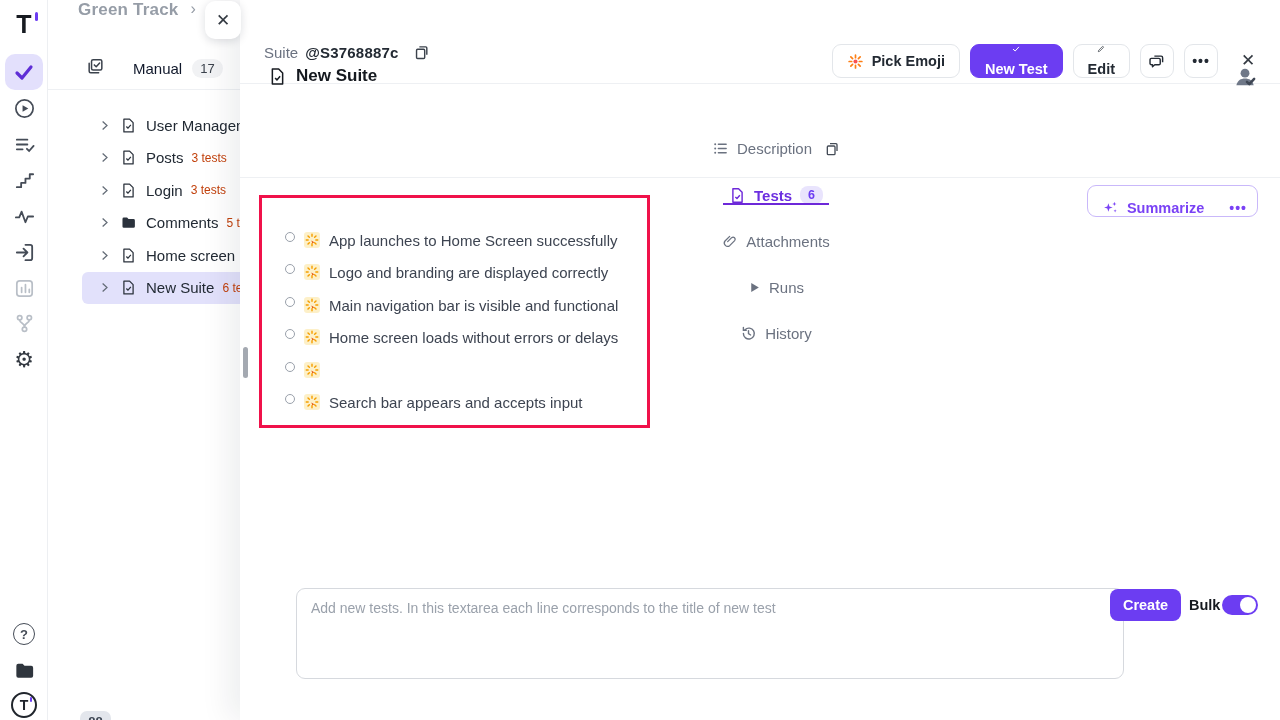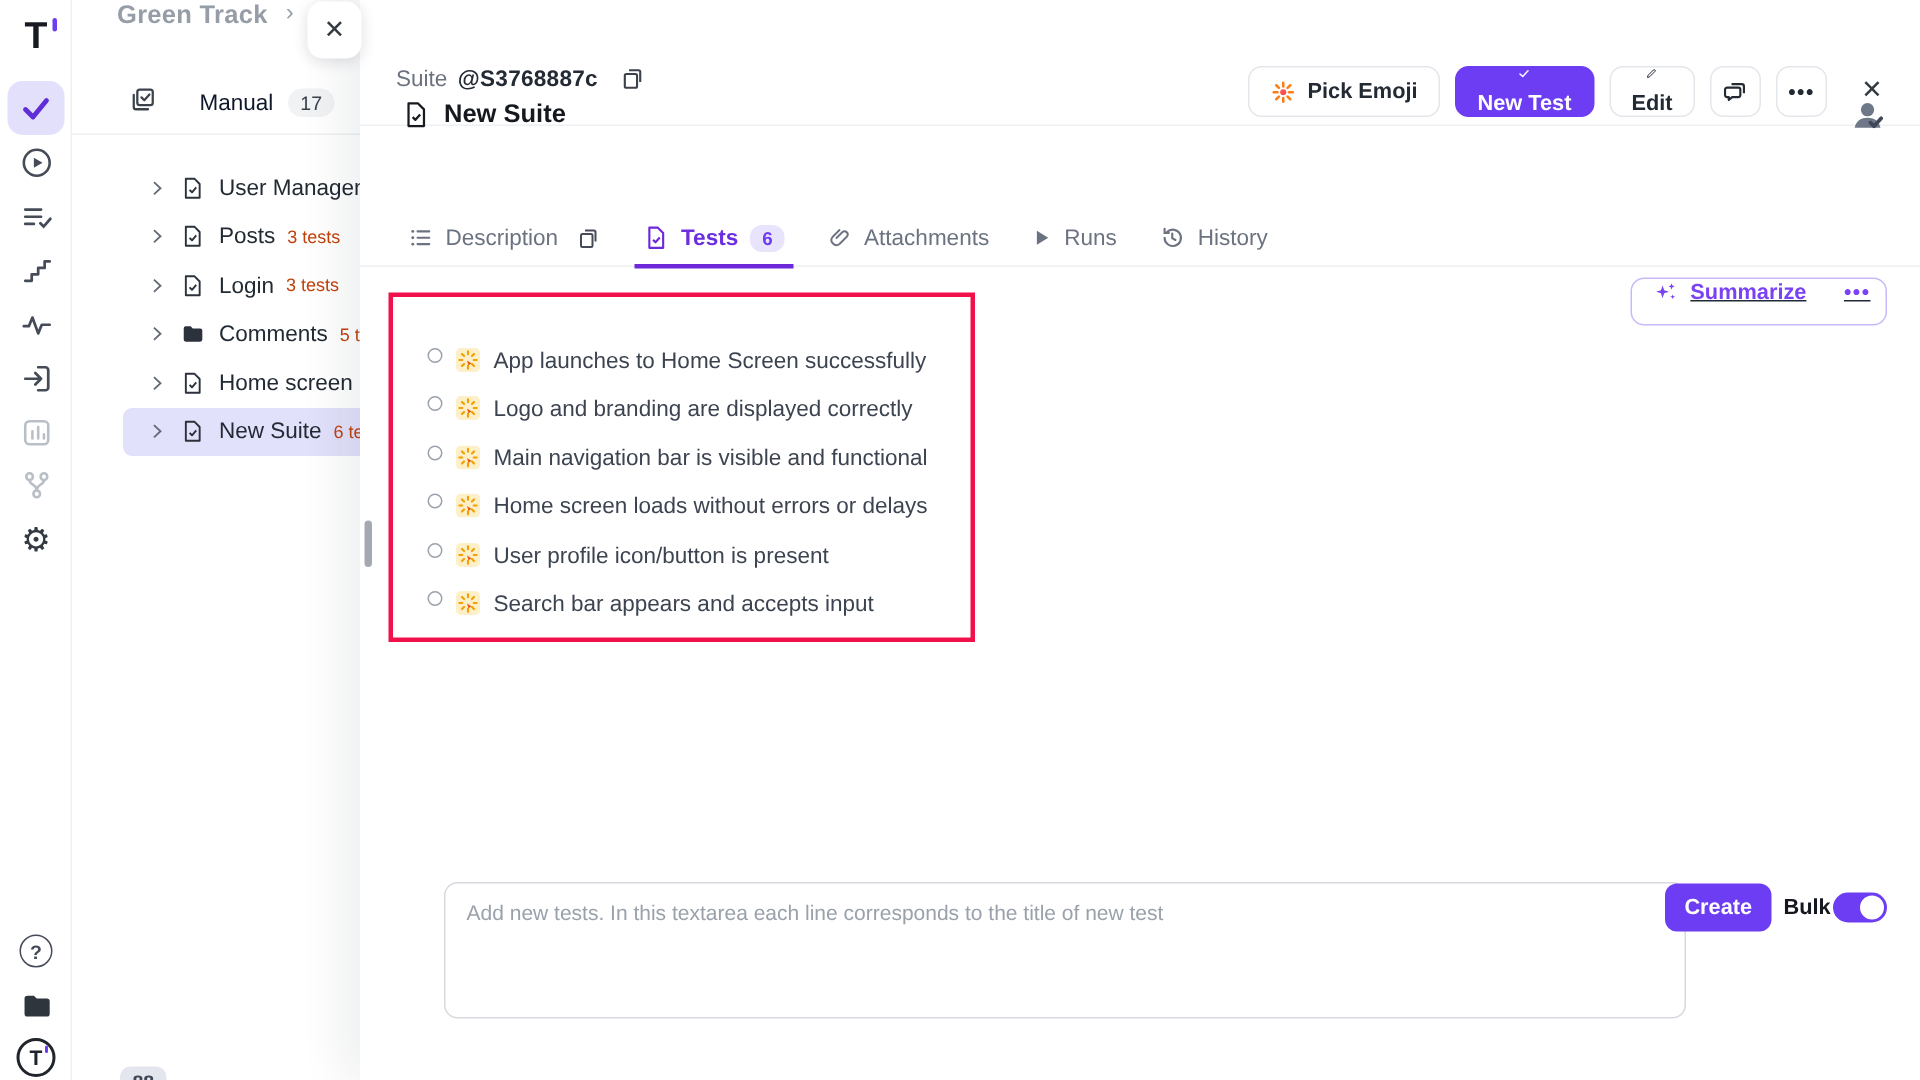--- a/index.html
+++ b/index.html
@@ -80,33 +80,33 @@
 
   .ov-title-row { position:absolute; left:28px; top:62px; right:22px; height:28px;
     display:flex; align-items:center; }
   .ov-title-row .doc { color:#171b21; margin-right:9px; display:flex; }
   .ov-title { font-size:17px; font-weight:700; color:#15191f; }
   .ov-title-row .spacer { flex:1; }
   .avatar-btn { display:flex; cursor:pointer; }
 
   .tabs { position:absolute; left:0; top:140px; width:100%; height:38px;
     border-bottom:1px solid #eef0f3; display:flex; align-items:center;
-    padding-left:32px; gap:29px; }
+    padding-left:32px; gap:29px;flex-direction:column; }
   .tab { display:flex; align-items:center; gap:8px; font-size:15px; font-weight:500;
     color:#6b7280; height:38px; position:relative; cursor:pointer; }
   .tab .cpy { margin-left:4px; color:#454c57; display:flex; }
   .tab.active { color:#6c2fe0; font-weight:600; }
   .tab.active::after { content:""; position:absolute; left:-6px; right:-6px; bottom:-1px;
     height:2.5px; background:#6d28d9; }
   .tab-badge { background:#e9e4fd; color:#6c3df2; font-size:12.5px; font-weight:600;
     padding:2px 8px; border-radius:8px; }
 
   .summarize { position:absolute; right:22px; top:185px; height:32px;
     border:1px solid #c9b8fa; border-radius:9px; background:#fff; display:flex;
-    align-items:flex-start; overflow:hidden; cursor:pointer;text-decoration:underline; }
+    align-items:flex-end; overflow:hidden; cursor:pointer; }
   .summarize .seg1 { display:flex; align-items:center; gap:8px; padding:0 14px;
     color:#7a42f5; font-size:14.5px; font-weight:600; }
   .summarize .div { width:1px; background:#c9b8fa; }
   .summarize .seg2 { display:flex; align-items:center; padding:0 10px; color:#7a42f5; }
 
   .annotation { position:absolute; left:19px; top:195px; width:391px; height:233px;
     border:3px solid #f0114a; pointer-events:none; z-index:6; }
 
   .tests-list { position:absolute; left:45px; top:232px; }
   .test-row { height:32.4px; display:flex; align-items:flex-start; cursor:pointer; }
@@ -538,21 +538,20 @@
       <span class="test-status"></span>
       <span class="test-emoji">
           <svg width="16" height="16" viewBox="0 0 20 20">
             <rect x="0" y="0" width="20" height="20" rx="4" fill="#fdf0c8"></rect>
             <g stroke="#f59f00" stroke-width="1.8" stroke-linecap="round">
               <path d="M10 2.8v2.4M10 14.8v2.4M2.8 10h2.4M14.8 10h2.4M5 5l1.7 1.7M13.3 13.3L15 15M15 5l-1.7 1.7M6.7 13.3L5 15"></path>
             </g>
             <path d="M12.8 12.8L9.2 10.5l1.3 4z" fill="#e8590c"></path>
           </svg>
         </span>
-      <span class="test-title">User profile icon/button is present</span>
     </div>
     <div class="test-row">
       <span class="test-status"></span>
       <span class="test-emoji">
           <svg width="16" height="16" viewBox="0 0 20 20">
             <rect x="0" y="0" width="20" height="20" rx="4" fill="#fdf0c8"></rect>
             <g stroke="#f59f00" stroke-width="1.8" stroke-linecap="round">
               <path d="M10 2.8v2.4M10 14.8v2.4M2.8 10h2.4M14.8 10h2.4M5 5l1.7 1.7M13.3 13.3L15 15M15 5l-1.7 1.7M6.7 13.3L5 15"></path>
             </g>
             <path d="M12.8 12.8L9.2 10.5l1.3 4z" fill="#e8590c"></path>

